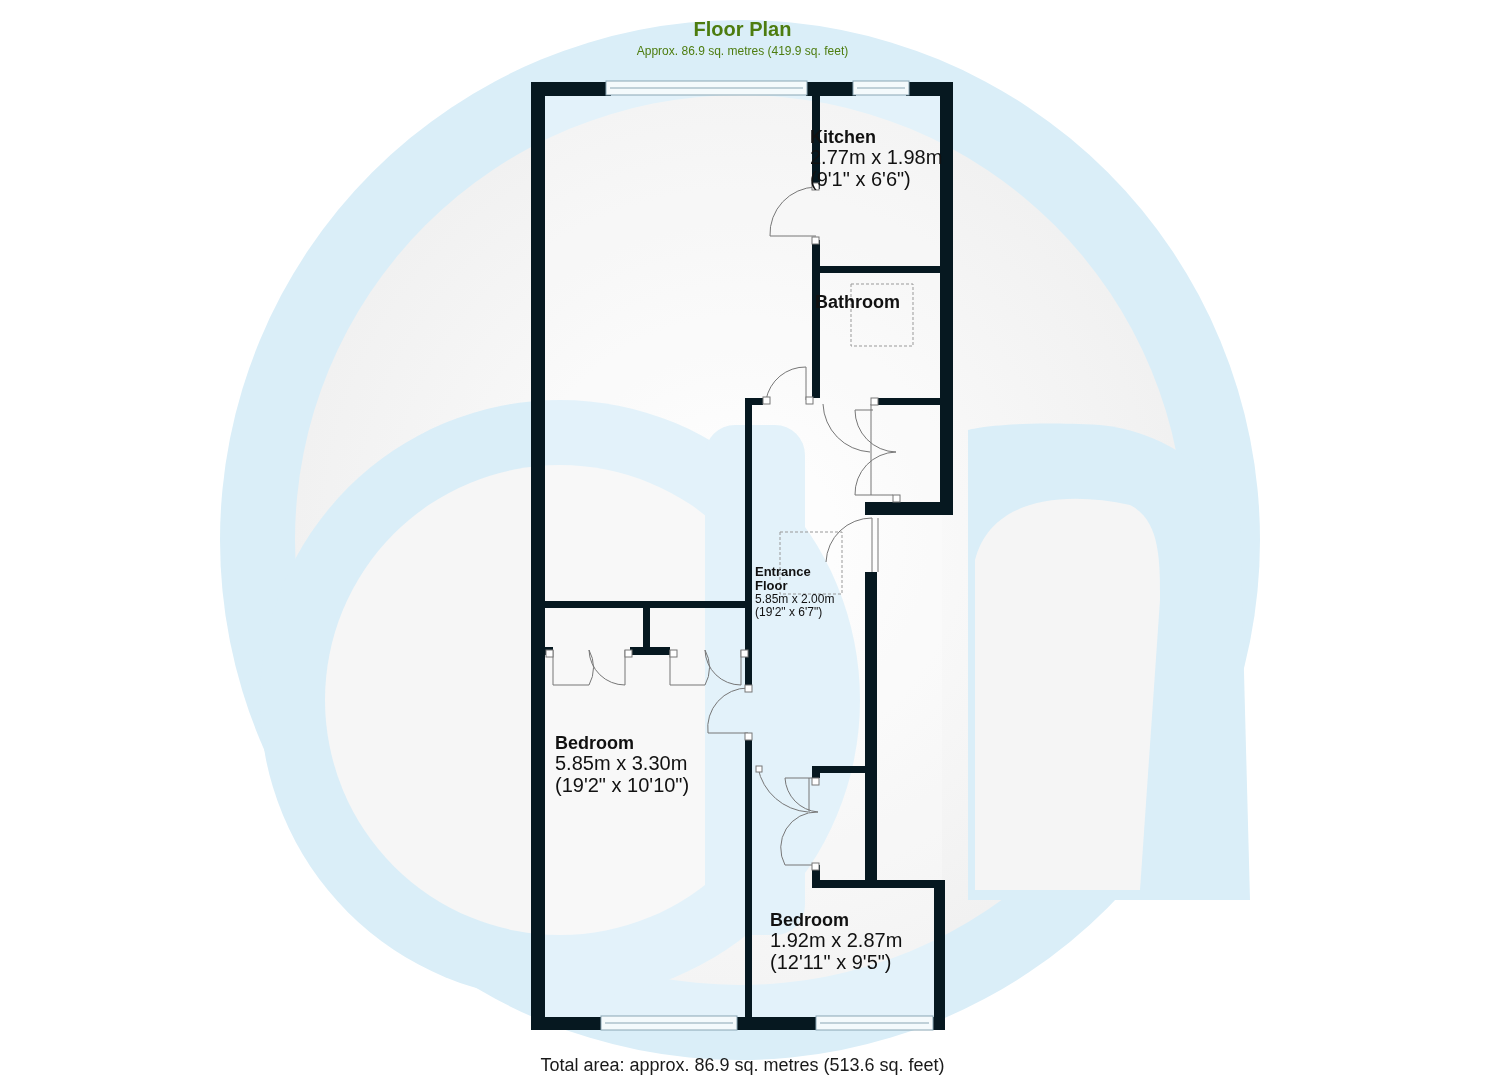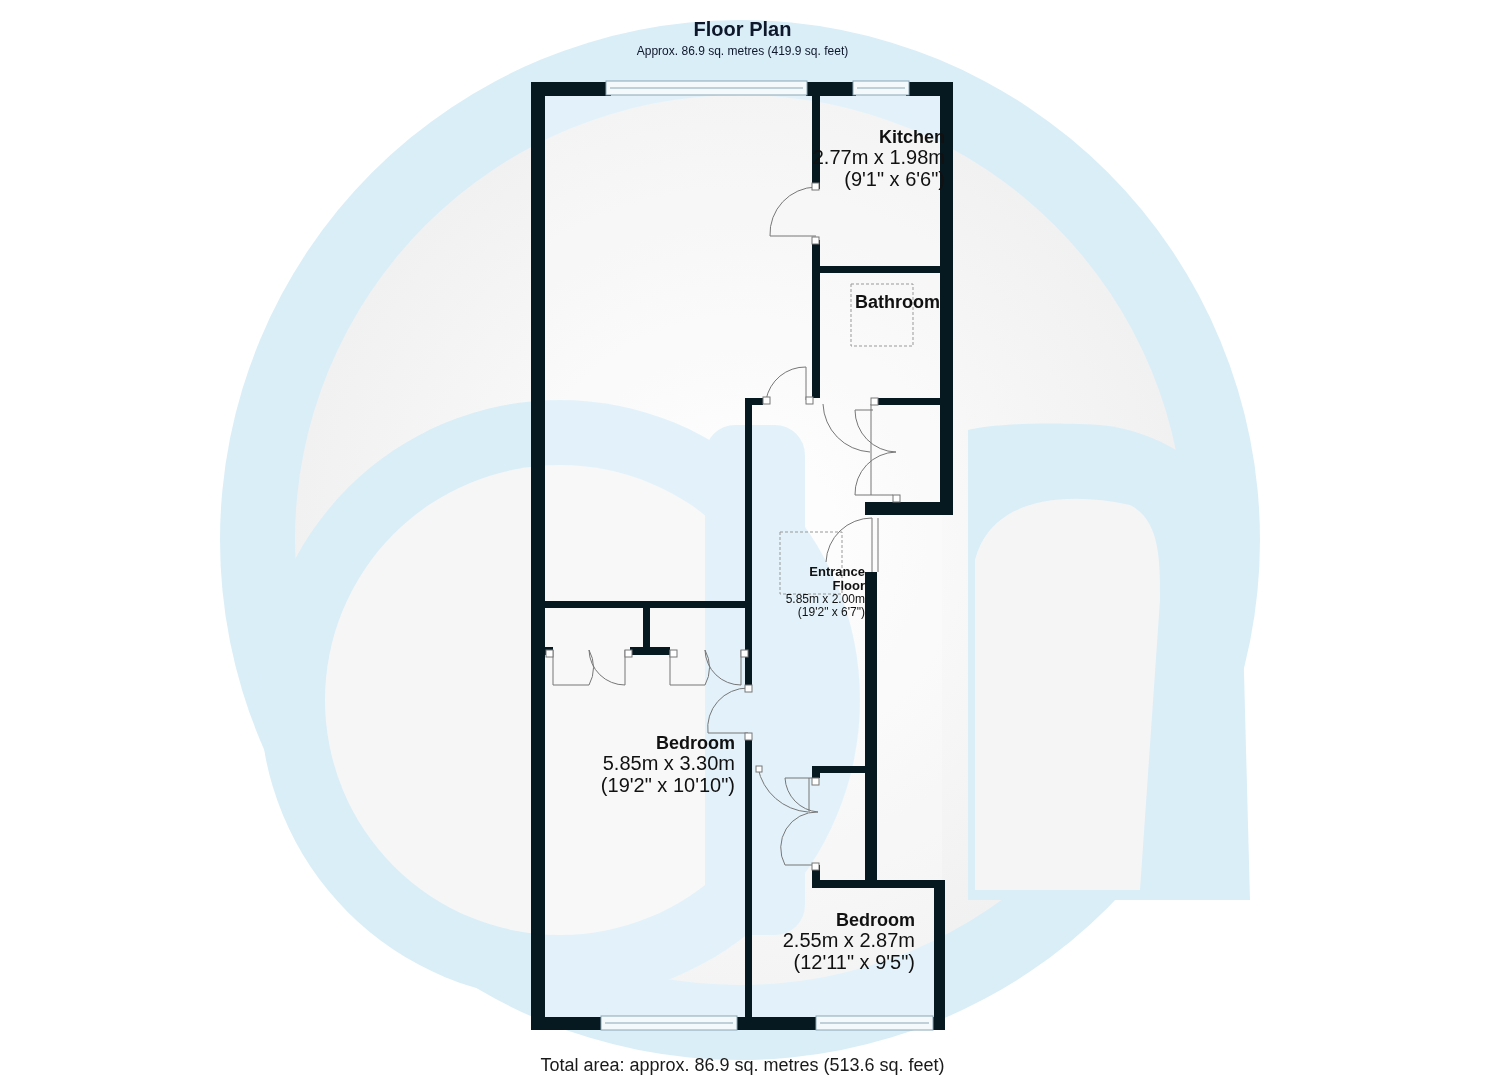--- a/index.html
+++ b/index.html
@@ -1,22 +1,22 @@
 <!DOCTYPE html>
 <html><head>
 <meta charset="utf-8">
 <style>
   html, body { margin: 0; padding: 0; background: #ffffff; }
   body { width: 1485px; height: 1080px; position: relative; overflow: hidden; font-family: "Liberation Sans", sans-serif; }
   #stage { position: absolute; left: 0; top: 0; width: 1485px; height: 1080px; }
-  .title { position: absolute; left: 0; width: 1485px; text-align: center; color: #0f172a; }
+  .title { position: absolute; left: 0; width: 1485px; text-align: center; color: #4d7c0f; }
   #plan-title { top: 18px; font-size: 20px; font-weight: bold; }
   #plan-subtitle { top: 44px; font-size: 12px; }
   #total-area { top: 1055px; font-size: 18px; color: #1a1a1a; }
-  .room-label { position: absolute; text-align: right; color: #111; line-height: 1.08; }
+  .room-label { position: absolute; text-align: left; color: #111; line-height: 1.08; }
   .room-name { font-weight: bold; font-size: 18px; display: block; }
   .room-dim { font-size: 20px; display: block; }
   .hall .room-name { font-size: 13px; }
   .hall .room-dim { font-size: 12px; }
 </style>
 </head>
 <body>
 
 <div id="stage">
   <svg width="1485" height="1080" viewBox="0 0 1485 1080" xmlns="http://www.w3.org/2000/svg">
@@ -166,18 +166,18 @@
   </div>
 
   <div class="room-label" style="left:555px; top:734px; width:180px;">
     <span class="room-name">Bedroom</span>
     <span class="room-dim">5.85m x 3.30m</span>
     <span class="room-dim">(19'2" x 10'10")</span>
   </div>
 
   <div class="room-label" style="left:770px; top:911px; width:145px;">
     <span class="room-name">Bedroom</span>
-    <span class="room-dim">2.55m x 2.87m</span>
+    <span class="room-dim">1.92m x 2.87m</span>
     <span class="room-dim">(12'11" x 9'5")</span>
   </div>
 
   <div class="title" id="total-area">Total area: approx. 86.9 sq. metres (513.6 sq. feet)</div>
 </div>
 
 </body></html>

